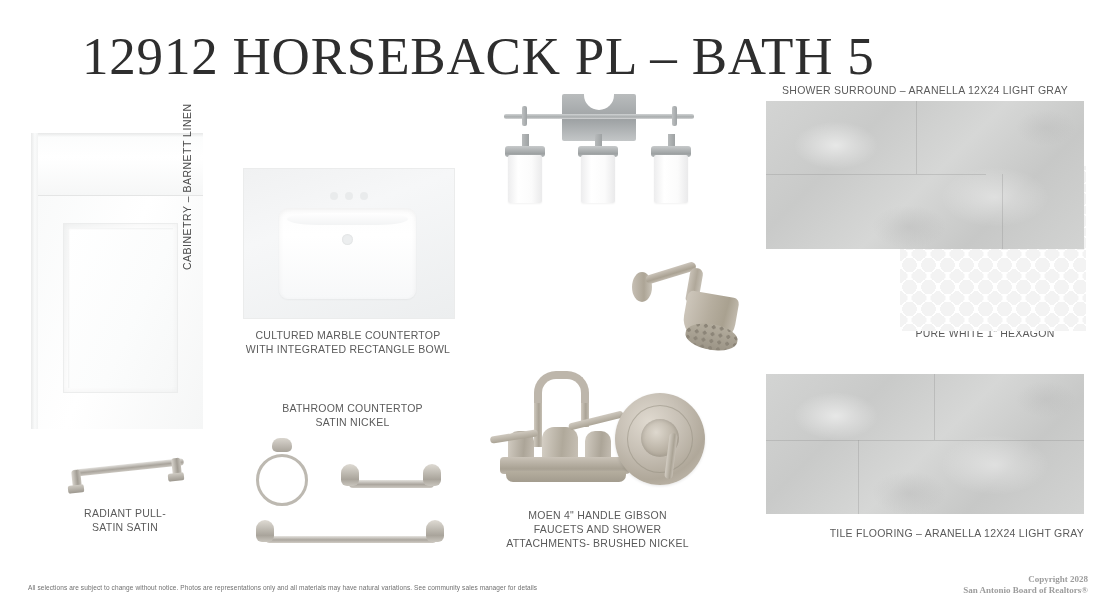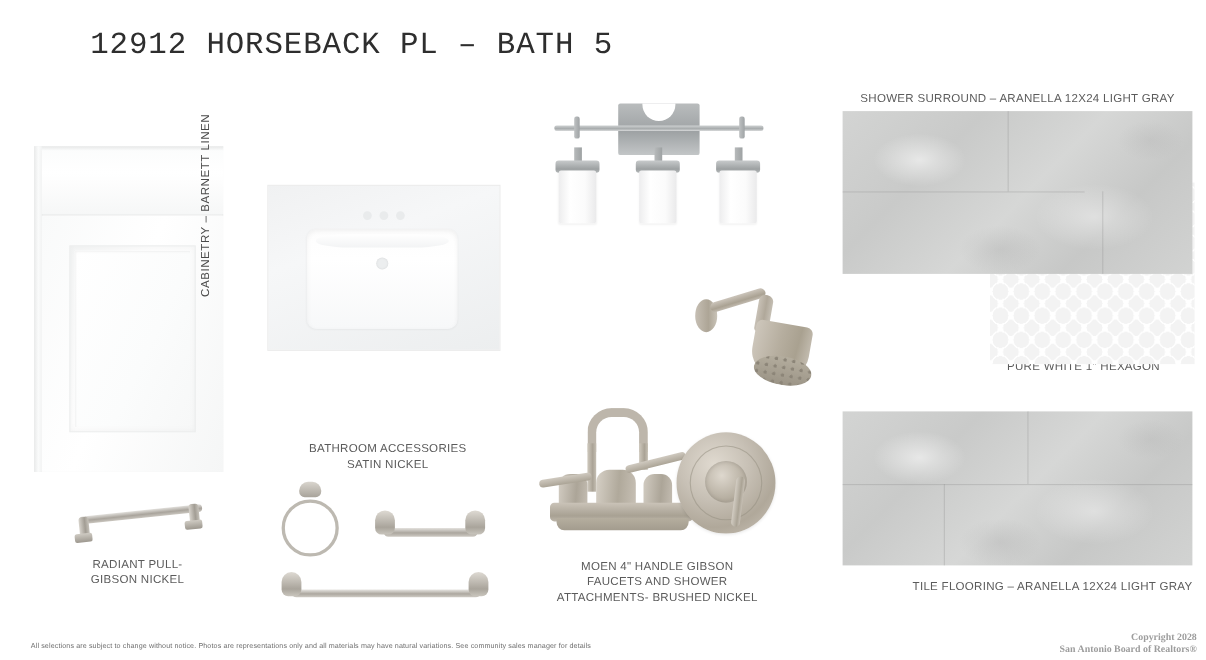--- a/index.html
+++ b/index.html
@@ -20,26 +20,26 @@
     position: absolute;
     inset: 0;
     background: #fff;
   }
 
   
   #page-title {
     position: absolute;
     left: 82px;
     top: 26px;
-    font-size: 28px;
+    font-size: 53px;
     font-weight: 300;
     letter-spacing: 0.8px;
     color: #2e2e2e;
     white-space: nowrap;
-    font-family: Liberation Mono, monospace;
+    font-family: Liberation Serif, serif;
   }
 
   
   .caption {
     position: absolute;
     font-size: 10.5px;
     line-height: 14px;
     letter-spacing: 0.25px;
     color: #5b5b5b;
     text-align: center;
@@ -567,20 +567,22 @@
 
   <div id="countertop-sample">
     <div class="faucet-hole" id="faucet-hole-left"></div>
     <div class="faucet-hole" id="faucet-hole-mid"></div>
     <div class="faucet-hole" id="faucet-hole-right"></div>
     <div id="countertop-bowl">
       <div id="countertop-bowl-sheen"></div>
       <div id="countertop-drain"></div>
     </div>
   </div>
+  <div class="caption" style="left:238px; top:328px; width:220px;">CULTURED MARBLE COUNTERTOP
+WITH INTEGRATED RECTANGLE BOWL</div>
 
   <div id="vanity-light">
     <div id="light-backplate">
       <div id="light-backplate-notch"></div>
     </div>
     <div id="light-crossbar"></div>
     <div class="light-crossbar-end" id="light-crossbar-end-left"></div>
     <div class="light-crossbar-end" id="light-crossbar-end-right"></div>
     <div class="light-arm" id="light-arm-1"></div>
     <div class="light-arm" id="light-arm-2"></div>
@@ -625,37 +627,37 @@
 ATTACHMENTS- BRUSHED NICKEL</div>
 
   <div id="pull-sample">
     <div id="pull-bar"></div>
     <div class="pull-post" id="pull-post-left"></div>
     <div class="pull-post" id="pull-post-right"></div>
     <div class="pull-foot" id="pull-foot-left"></div>
     <div class="pull-foot" id="pull-foot-right"></div>
   </div>
   <div class="caption" style="left:45px; top:506px; width:160px;">RADIANT PULL-
-GIBSON NICKEL</div>
+SATIN SATIN</div>
 
   <div id="accessories-sample">
     <div id="towel-ring"></div>
     <div id="towel-ring-post"></div>
     <div id="tp-holder">
       <div id="tp-bar"></div>
       <div class="post-knob" id="tp-knob-left"></div>
       <div class="post-knob" id="tp-knob-right"></div>
     </div>
     <div id="towel-bar">
       <div id="towel-bar-rod"></div>
       <div class="post-knob" id="towel-knob-left"></div>
       <div class="post-knob" id="towel-knob-right"></div>
     </div>
   </div>
-  <div class="caption" style="left:255px; top:401px; width:195px;">BATHROOM ACCESSORIES
+  <div class="caption" style="left:255px; top:401px; width:195px;">BATHROOM COUNTERTOP
 SATIN NICKEL</div>
 
   <div class="caption" style="left:766px; top:83px; width:318px;">SHOWER SURROUND – ARANELLA 12X24 LIGHT GRAY</div>
 
   <div id="hex-mosaic"></div>
 
   <div class="tile-gray" id="shower-surround-tile">
     <div class="tile-seam" style="left:0; top:73px; width:220px; height:1px;"></div>
     <div class="tile-seam" style="left:150px; top:0; width:1px; height:73px;"></div>
     <div class="tile-seam" style="left:236px; top:73px; width:1px; height:75px;"></div>

